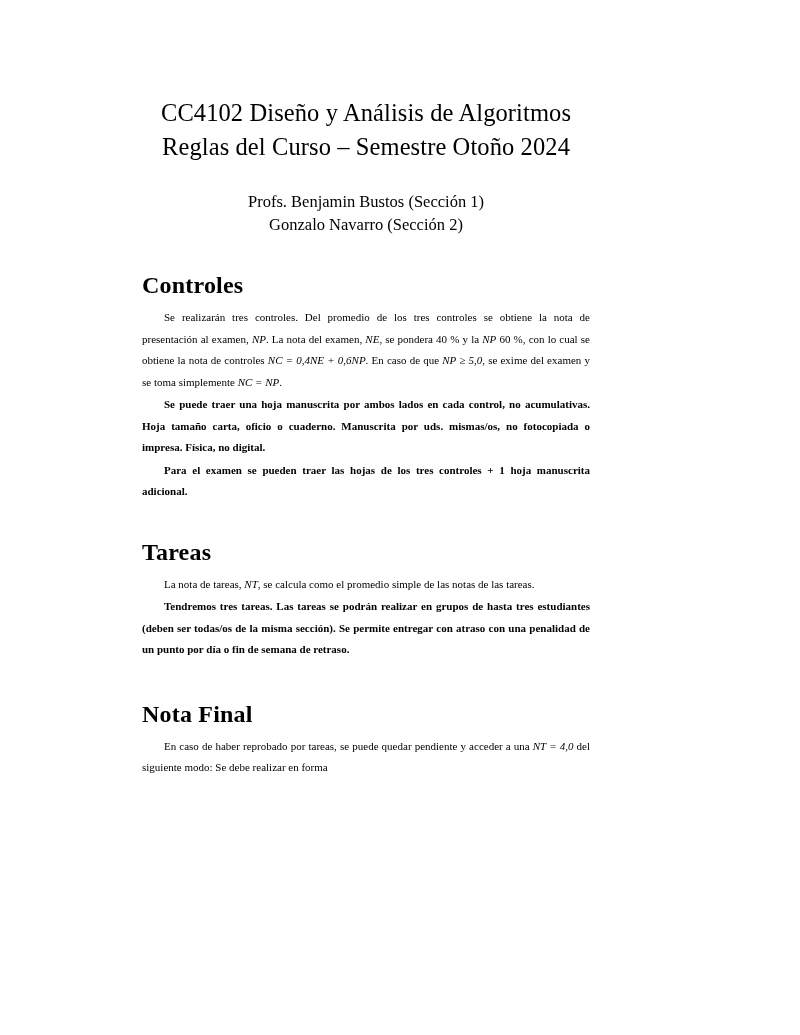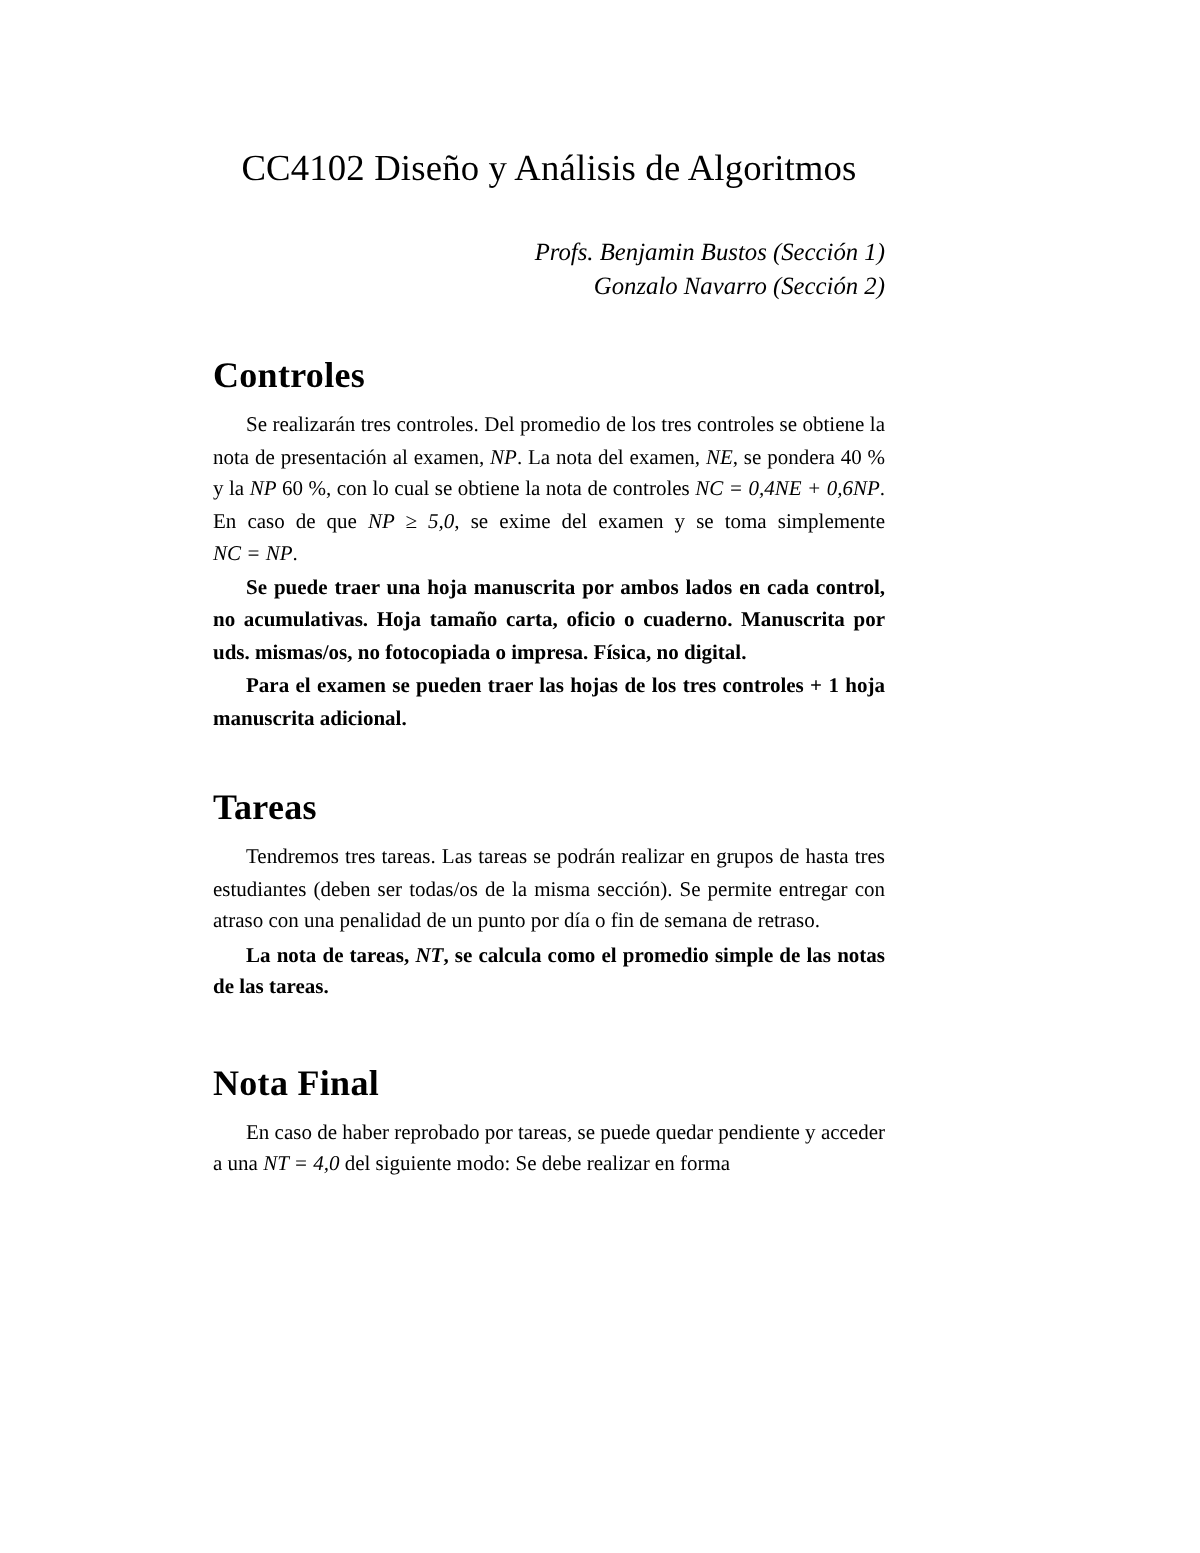--- a/index.html
+++ b/index.html
@@ -24,39 +24,38 @@
   .title-block {
     text-align: center;
     margin-bottom: 0;
   }
   .title-line {
     font-size: 24.5px;
     line-height: 34px;
     letter-spacing: 0.1px;
   }
   .authors {
-    text-align: right;
+    text-align: center;
     margin-top: 26px;
-    font-style: italic;
   }
   .author-line {
     font-size: 16.5px;
     line-height: 23px;
   }
   h2.section {
     font-size: 24px;
     font-weight: bold;
     margin: 36px 0 8px 0;
     letter-spacing: 0.2px;
   }
   h2.section.tareas { }
   h2.section.nota { margin-top: 40px; }
 
   p.para {
-    font-size: 14px;
+    font-size: 11px;
     line-height: 21.5px;
     text-align: justify;
     margin: 0;
     text-indent: 22px;
     hyphens: none;
   }
   p.para + p.para { margin-top: 1px; font-weight: bold; }
 
   .mi {
     font-family: "Liberation Serif", serif;
@@ -64,40 +63,41 @@
   }
   .nowrap { white-space: nowrap; }
 </style>
 </head>
 <body>
 
 <div class="page">
 
   <div class="title-block">
     <div class="title-line">CC4102 Diseño y Análisis de Algoritmos</div>
+    <div class="title-line">Reglas del Curso – Semestre Otoño 2024</div>
   </div>
 
   <div class="authors">
     <div class="author-line">Profs. Benjamin Bustos (Sección 1)</div>
     <div class="author-line">Gonzalo Navarro (Sección 2)</div>
   </div>
 
   <div class="body">
 
     <h2 class="section controles">Controles</h2>
     <div>
       <p class="para">Se realizarán tres controles. Del promedio de los tres controles se obtiene la nota de presentación al examen, <span class="mi nowrap">NP</span>. La nota del examen, <span class="mi nowrap">NE</span>, se pondera 40 % y la <span class="mi nowrap">NP</span> 60 %, con lo cual se obtiene la nota de controles <span class="mi nowrap">NC = 0,4NE + 0,6NP</span>. En caso de que <span class="mi nowrap">NP ≥ 5,0</span>, se exime del examen y se toma simplemente <span class="mi nowrap">NC = NP</span>.</p>
       <p class="para">Se puede traer una hoja manuscrita por ambos lados en cada control, no acumulativas. Hoja tamaño carta, oficio o cuaderno. Manuscrita por uds. mismas/os, no fotocopiada o impresa. Física, no digital.</p>
       <p class="para">Para el examen se pueden traer las hojas de los tres controles + 1 hoja manuscrita adicional.</p>
     </div>
 
     <h2 class="section tareas">Tareas</h2>
     <div>
+      <p class="para">La nota de tareas, <span class="mi nowrap">NT</span>, se calcula como el promedio simple de las notas de las tareas.</p>
       <p class="para">Tendremos tres tareas. Las tareas se podrán realizar en grupos de hasta tres estudiantes (deben ser todas/os de la misma sección). Se permite entregar con atraso con una penalidad de un punto por día o fin de semana de retraso.</p>
-      <p class="para">La nota de tareas, <span class="mi nowrap">NT</span>, se calcula como el promedio simple de las notas de las tareas.</p>
     </div>
 
     <h2 class="section nota">Nota Final</h2>
     <div>
       <p class="para">En caso de haber reprobado por tareas, se puede quedar pendiente y acceder a una <span class="mi nowrap">NT = 4,0</span> del siguiente modo: Se debe realizar en forma</p>
     </div>
 
   </div>
 </div>
 

